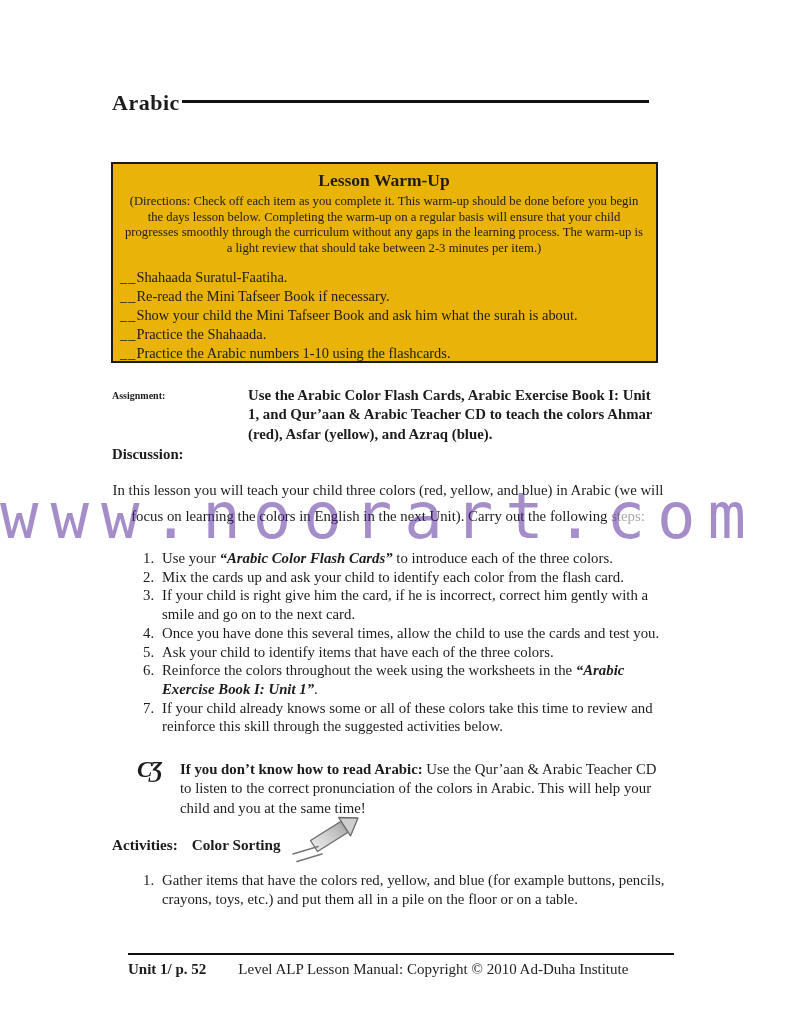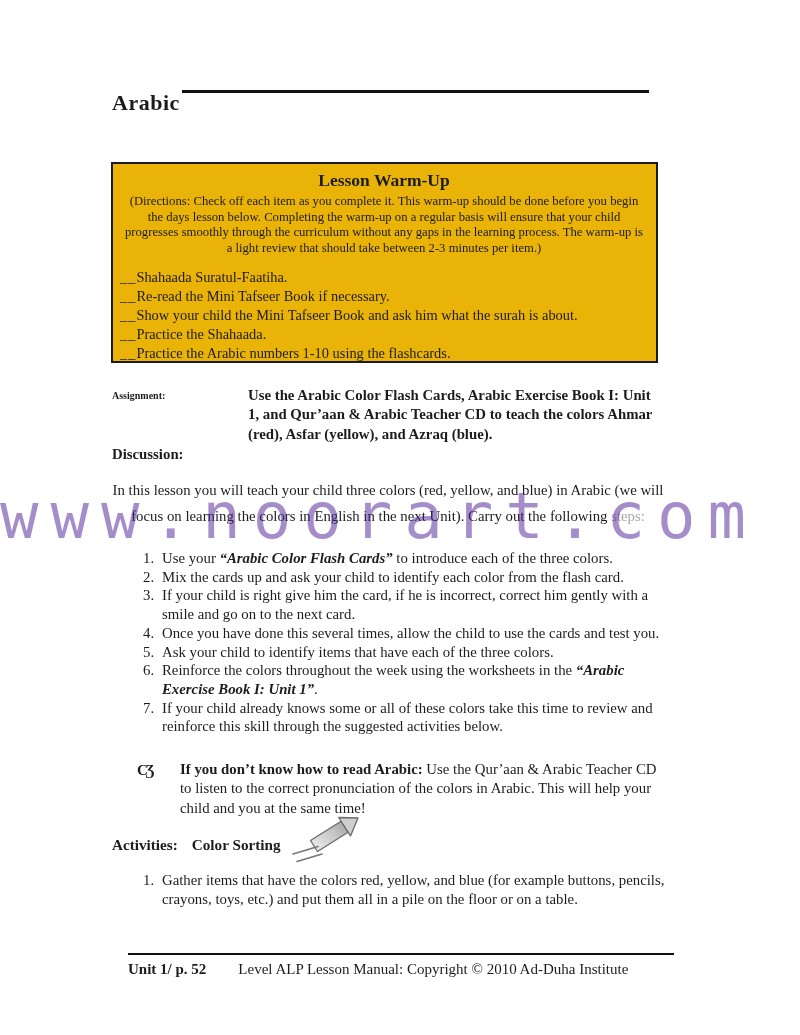--- a/index.html
+++ b/index.html
@@ -2,21 +2,21 @@
 <html><head>
 <meta charset="utf-8">
 <style>
   html,body{margin:0;padding:0;background:#ffffff;}
   .page{
     position:relative;width:800px;height:1035px;margin:0 auto;background:#ffffff;
     font-family:"Liberation Serif", serif;color:#1c1c1c;overflow:hidden;
   }
 
   
-  .header{position:absolute;left:112px;top:90px;width:537px;display:flex;align-items:flex-start;}
+  .header{position:absolute;left:112px;top:90px;width:537px;display:flex;align-items:center;}
   .h-title{font-size:22px;font-weight:bold;letter-spacing:0.5px;line-height:26px;}
   .h-line{flex:1;border-bottom:3px solid #111;margin-left:2px;margin-bottom:3px;}
 
   
   .warmup{
     position:absolute;left:111px;top:162px;width:547px;height:201px;box-sizing:border-box;
     border:2px solid #1a1a1a;background:#eab308;padding:3px 8px 0 7px;
   }
   .box-title{text-align:center;font-weight:bold;font-size:17.5px;margin-top:3px;}
   .box-directions{text-align:center;font-size:12.7px;line-height:15.6px;width:524px;margin:3px auto 0;}
@@ -44,21 +44,21 @@
 
   
   .steps{counter-reset:step;font-size:14.8px;line-height:18.7px;}
   .steps-main{position:absolute;left:112px;top:549px;width:556px;}
   .step{position:relative;padding-left:50px;counter-increment:step;}
   .step::before{content:counter(step) ".";position:absolute;left:31px;}
   .bt{font-weight:bold;font-style:italic;}
 
   
   .note{position:absolute;left:137px;top:760px;width:528px;display:flex;}
-  .note-orn{font-weight:bold;font-size:15px;width:43px;letter-spacing:-2px;line-height:20px;}
+  .note-orn{font-weight:bold;font-style:italic;font-size:23px;width:43px;letter-spacing:-2px;line-height:20px;}
   .note-text{width:480px;font-size:14.8px;line-height:19.3px;}
   .note-lead{font-weight:bold;}
 
   
   .activities{position:absolute;left:112px;top:836px;display:flex;font-size:15.2px;font-weight:bold;}
   .act-label{margin-right:14px;}
   .arrow-wrap{position:absolute;left:290px;top:802px;width:78px;height:64px;}
 
   .steps-activity{position:absolute;left:112px;top:871px;width:556px;}
 

